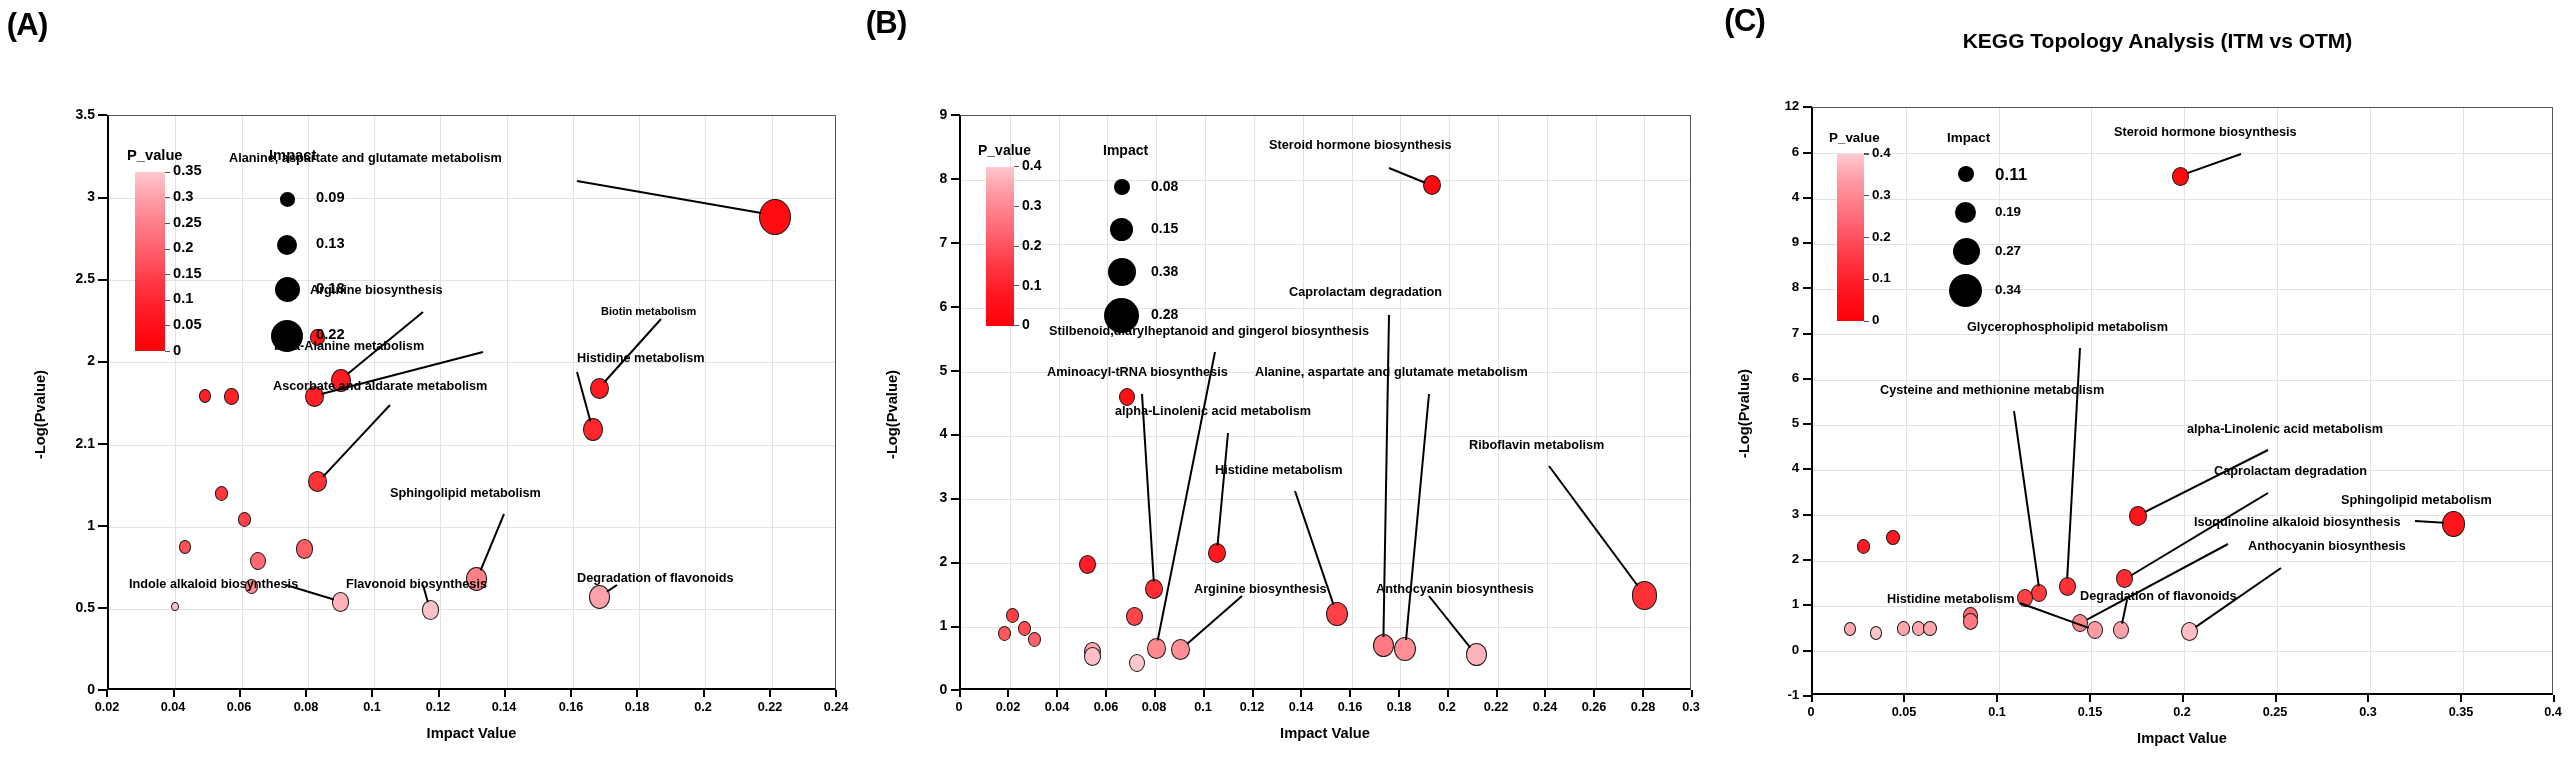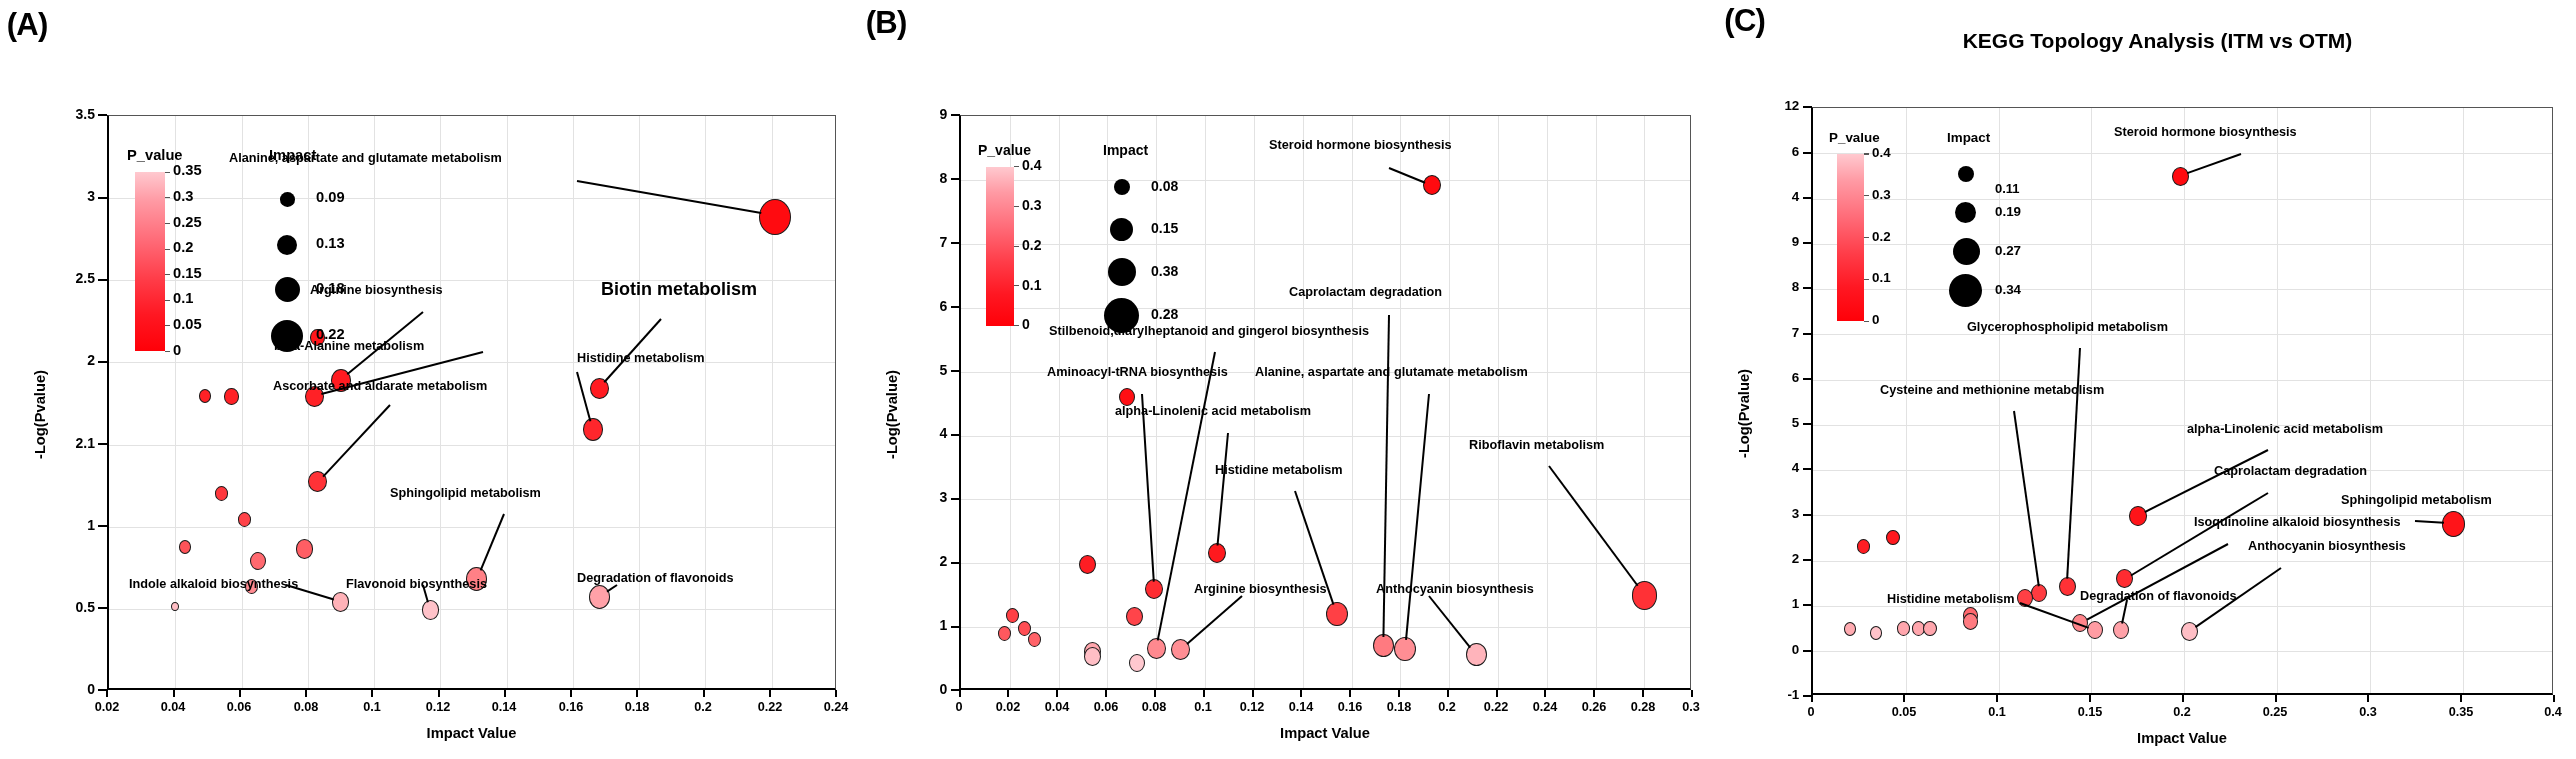--- a/index.html
+++ b/index.html
@@ -80,21 +80,21 @@
         <div class="pt" title="" style="left: 136px; top: 463px; width: 13.4px; height: 15px; background: rgb(255, 139, 145);"></div>
         <div class="pt" title="Degradation of flavonoids" style="left: 480px; top: 469px; width: 21.4px; height: 24px; background: rgb(255, 161, 168);"></div>
         <div class="pt" title="Indole alkaloid biosynthesis" style="left: 223px; top: 476px; width: 17.4px; height: 19.5px; background: rgb(255, 178, 184);"></div>
         <div class="pt" title="Flavonoid biosynthesis" style="left: 313px; top: 484px; width: 17.4px; height: 19.5px; background: rgb(255, 194, 201);"></div>
         <div class="pt" title="" style="left: 62px; top: 486px; width: 8px; height: 9px; background: rgb(255, 189, 196);"></div>
         <div class="leader" style="left: 468px; top: 64px; width: 187px; height: 2px; transform: rotate(9.86092deg);"></div>
         <div class="ann" style="left: 120px; top: 35px; font-size: 12.7px;">Alanine, aspartate and glutamate metabolism</div>
         <div class="leader" style="left: 314px; top: 195px; width: 98px; height: 2px; transform: rotate(140.611deg);"></div>
         <div class="ann" style="left: 201px; top: 167px; font-size: 12.7px;">Arginine biosynthesis</div>
         <div class="leader" style="left: 552px; top: 202px; width: 85px; height: 2px; transform: rotate(131.877deg);"></div>
-        <div class="ann" style="left: 492px; top: 163px; font-size: 18px;">Biotin metabolism</div>
+        <div class="ann" style="left: 492px; top: 189px; font-size: 11px;">Biotin metabolism</div>
         <div class="leader" style="left: 374px; top: 235px; width: 167px; height: 2px; transform: rotate(165.43deg);"></div>
         <div class="ann" style="left: 165px; top: 223px; font-size: 12.7px;">beta-Alanine metabolism</div>
         <div class="leader" style="left: 468px; top: 255px; width: 51px; height: 2px; transform: rotate(74.7772deg);"></div>
         <div class="ann" style="left: 468px; top: 235px; font-size: 12.7px;">Histidine metabolism</div>
         <div class="leader" style="left: 281px; top: 288px; width: 98px; height: 2px; transform: rotate(133.045deg);"></div>
         <div class="ann" style="left: 164px; top: 263px; font-size: 12.7px;">Ascorbate and aldarate metabolism</div>
         <div class="leader" style="left: 395px; top: 397px; width: 61px; height: 2px; transform: rotate(112.546deg);"></div>
         <div class="ann" style="left: 281px; top: 370px; font-size: 12.7px;">Sphingolipid metabolism</div>
         <div class="leader" style="left: 508px; top: 468px; width: 12.3px; height: 2px; transform: rotate(146.806deg);"></div>
         <div class="ann" style="left: 468px; top: 455px; font-size: 12.7px;">Degradation of flavonoids</div>
@@ -439,21 +439,21 @@
         <div class="cb-label" style="left: 43px; top: 15px; font-size: 13.4px;">0.4</div>
         <div class="cb-tick" style="left: 35px; top: 65px;"></div>
         <div class="cb-label" style="left: 43px; top: 57px; font-size: 13.4px;">0.3</div>
         <div class="cb-tick" style="left: 35px; top: 107px;"></div>
         <div class="cb-label" style="left: 43px; top: 99px; font-size: 13.4px;">0.2</div>
         <div class="cb-tick" style="left: 35px; top: 149px;"></div>
         <div class="cb-label" style="left: 43px; top: 140px; font-size: 13.4px;">0.1</div>
         <div class="cb-tick" style="left: 35px; top: 191px;"></div>
         <div class="cb-label" style="left: 43px; top: 182px; font-size: 13.4px;">0</div>
         <div class="size-dot" style="left: 129px; top: 36px; width: 16px; height: 16px;"></div>
-        <div class="size-label" style="left: 166px; top: 51px; font-size: 13px;">0.11</div>
+        <div class="size-label" style="left: 166px; top: 35px; font-size: 17px;">0.11</div>
         <div class="size-dot" style="left: 126px; top: 72px; width: 21.4px; height: 21.4px;"></div>
         <div class="size-label" style="left: 166px; top: 74px; font-size: 13.4px;">0.19</div>
         <div class="size-dot" style="left: 124px; top: 108px; width: 27px; height: 27px;"></div>
         <div class="size-label" style="left: 166px; top: 113px; font-size: 13.4px;">0.27</div>
         <div class="size-dot" style="left: 120px; top: 144px; width: 33px; height: 33px;"></div>
         <div class="size-label" style="left: 166px; top: 152px; font-size: 13.4px;">0.34</div>
       </div>
     </div>
 </div>
 

